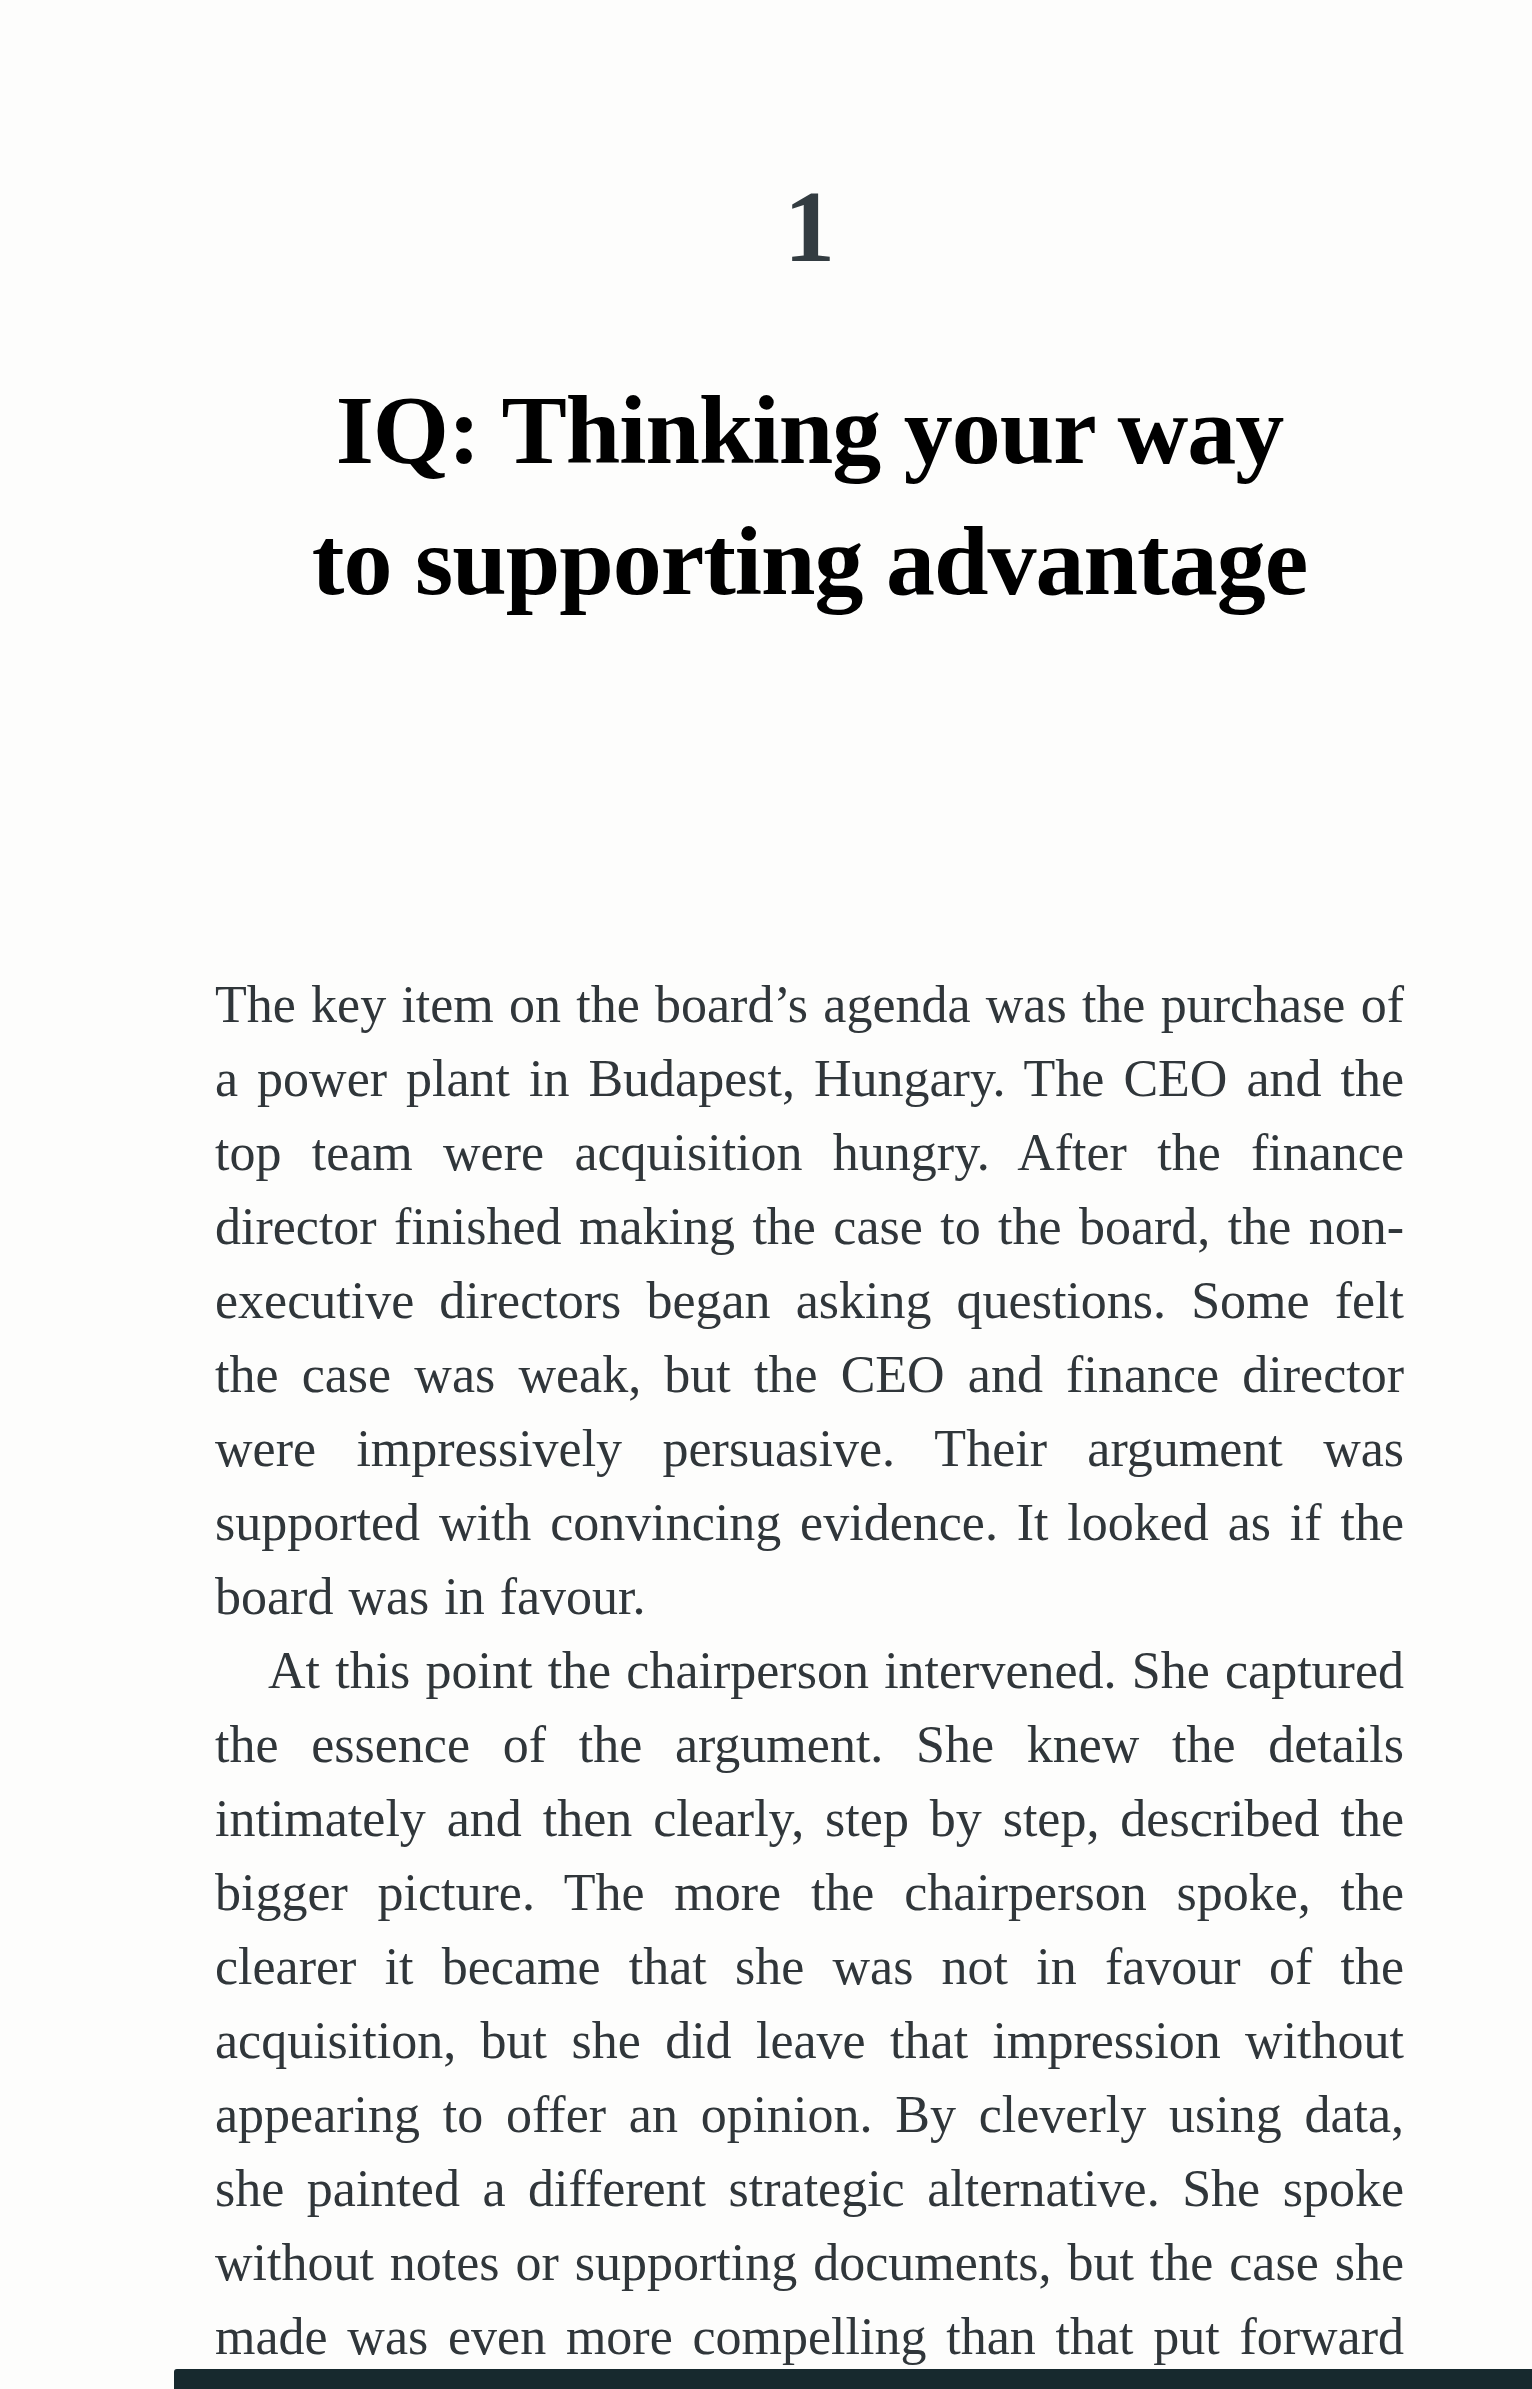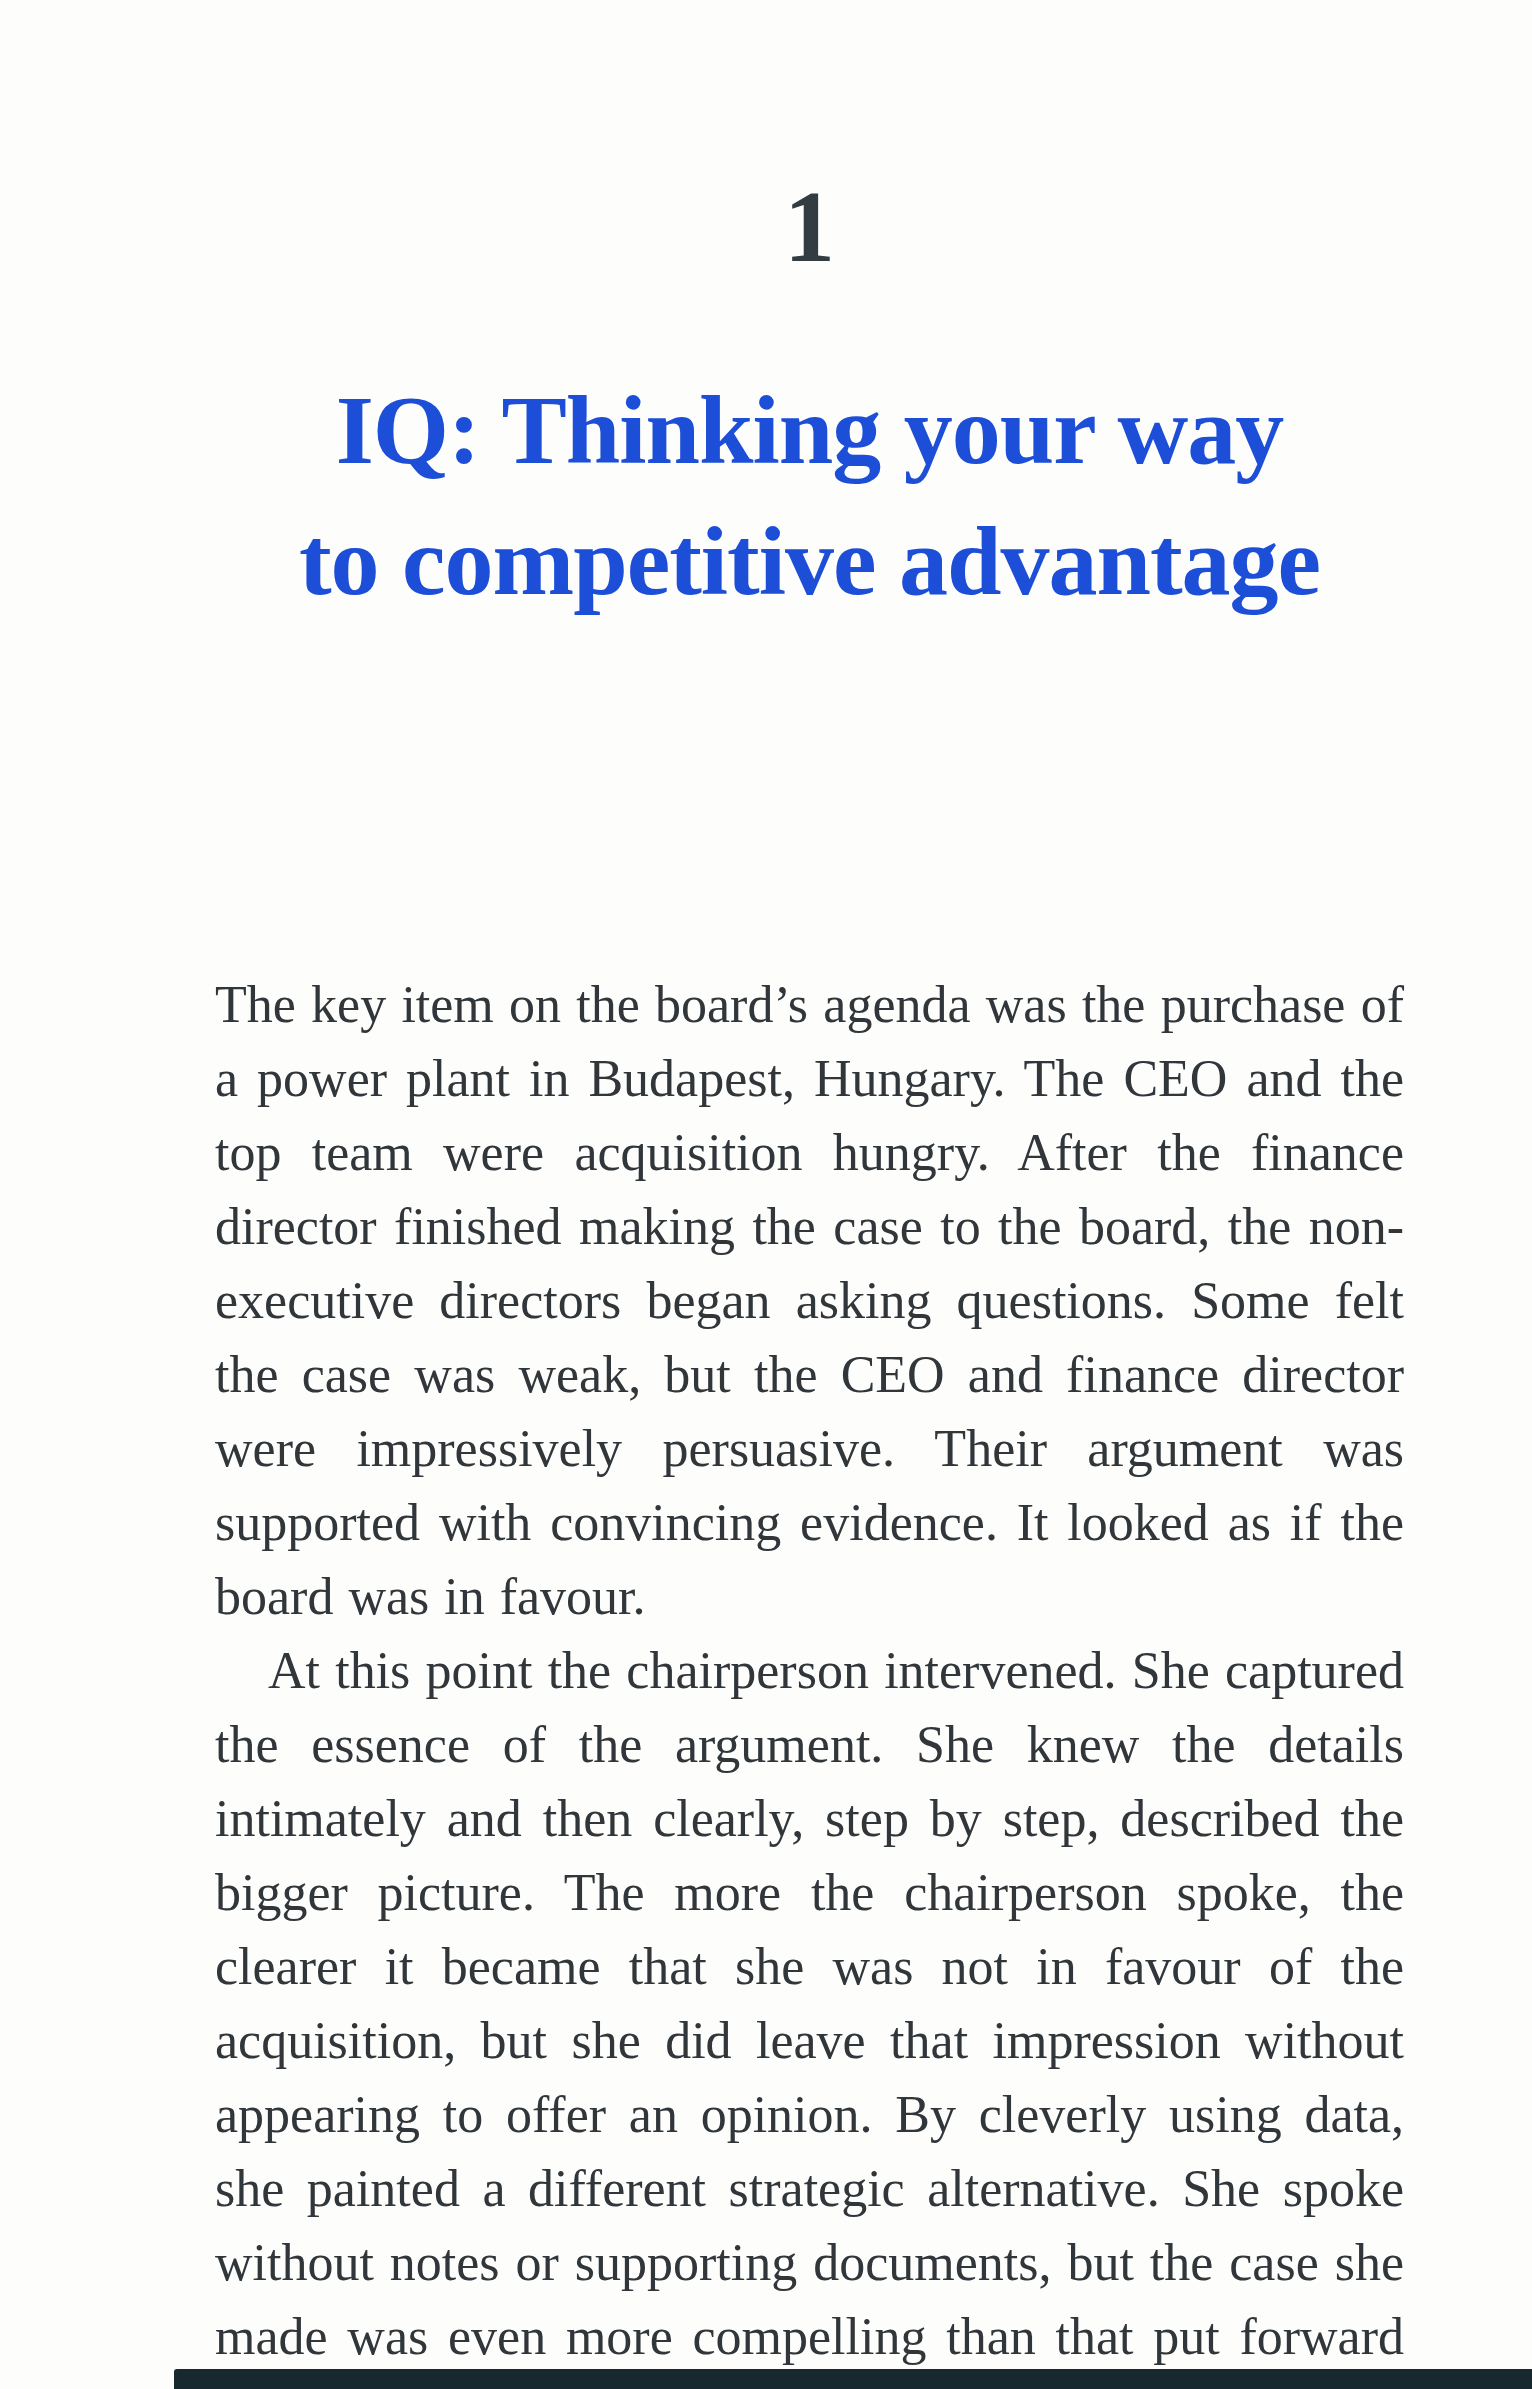--- a/index.html
+++ b/index.html
@@ -35,21 +35,21 @@
     line-height: 1;
   }
   .chapter-title {
     position: absolute;
     top: 365px;
     left: -39px;
     right: -39px;
     text-align: center;
     font-size: 98px;
     font-weight: bold;
-    color: #1d4ed8;
+    color: #000000;
     line-height: 131px;
     letter-spacing: -1px;
   }
   .body-text {
     position: absolute;
     top: 968px;
     left: 0;
     right: 0;
     font-size: 52px;
     line-height: 74px;
@@ -76,21 +76,21 @@
 </head>
 <body>
 
 <div class="page">
   <div class="text-block">
 
     <div class="chapter-number">1</div>
 
     <h1 class="chapter-title" style="margin:0;font-weight:bold;">
       <span>IQ: Thinking your way</span><br>
-      <span>to competitive advantage</span>
+      <span>to supporting advantage</span>
     </h1>
 
     <div class="body-text">
       <p>The key item on the board’s agenda was the purchase of a power plant in Budapest, Hungary. The CEO and the top team were acquisition hungry. After the finance director finished making the case to the board, the non-executive directors began asking questions. Some felt the case was weak, but the CEO and finance director were impressively persuasive. Their argument was supported with convincing evidence. It looked as if the board was in favour.</p>
       <p class="indented">At this point the chairperson intervened. She captured the essence of the argument. She knew the details intimately and then clearly, step by step, described the bigger picture. The more the chairperson spoke, the clearer it became that she was not in favour of the acquisition, but she did leave that impression without appearing to offer an opinion. By cleverly using data, she painted a different strategic alternative. She spoke without notes or supporting documents, but the case she made was even more compelling than that put forward by the CEO and finance director, ‘So yes, it is a great idea. But what about the management time needed to get this ailing plant up to our standards?</p>
     </div>
 
   </div>
 
   <div class="bottom-scan-bar"></div>

